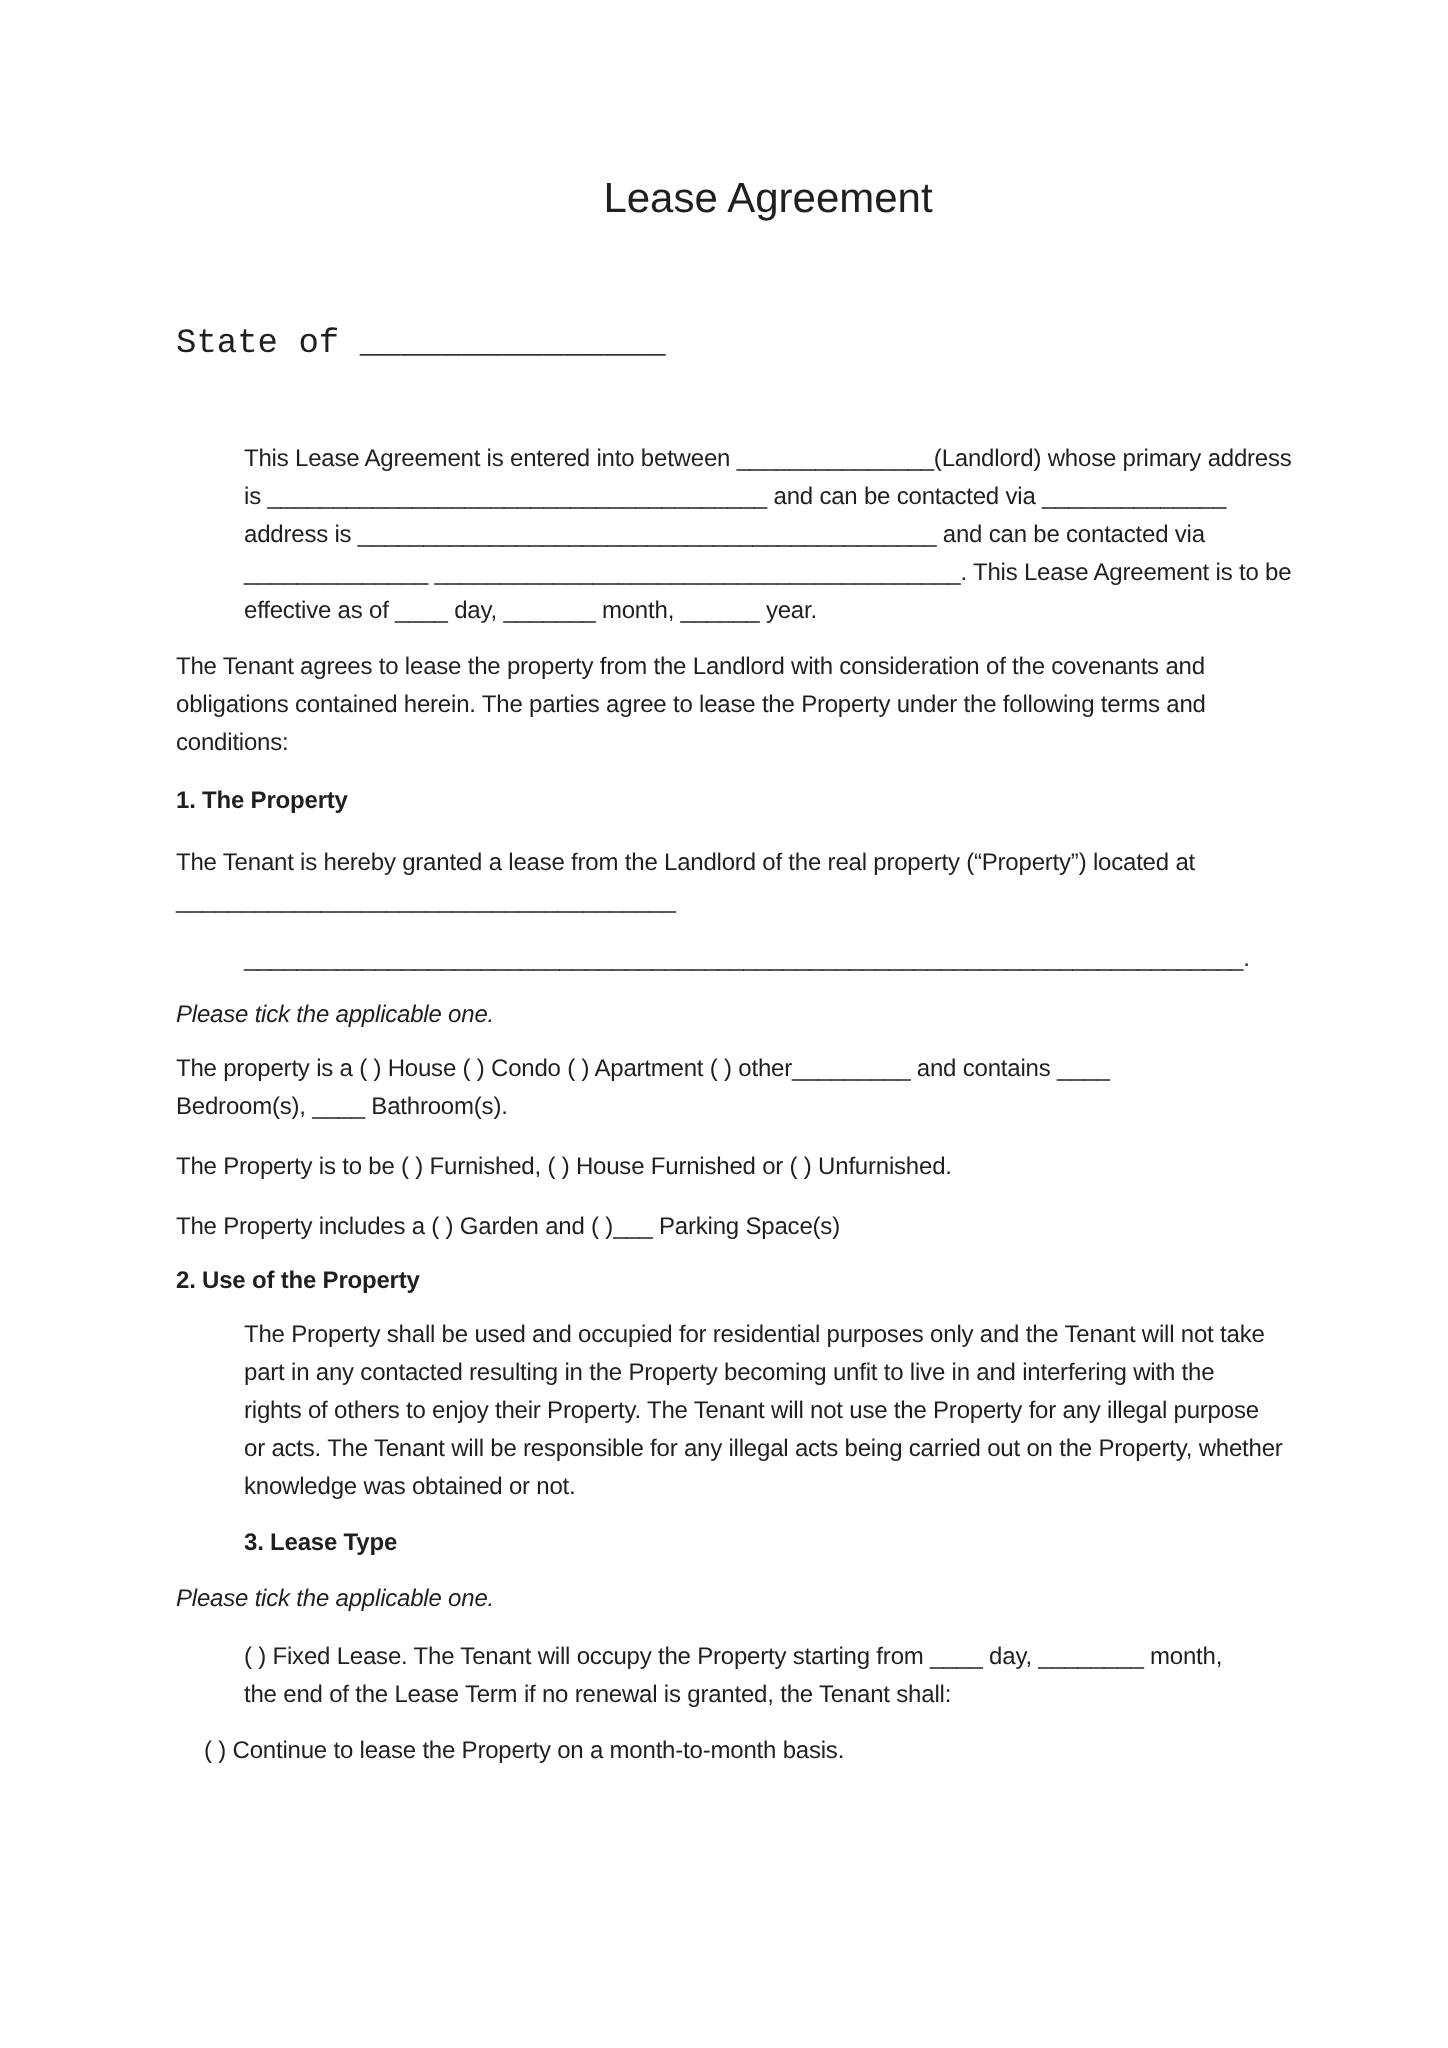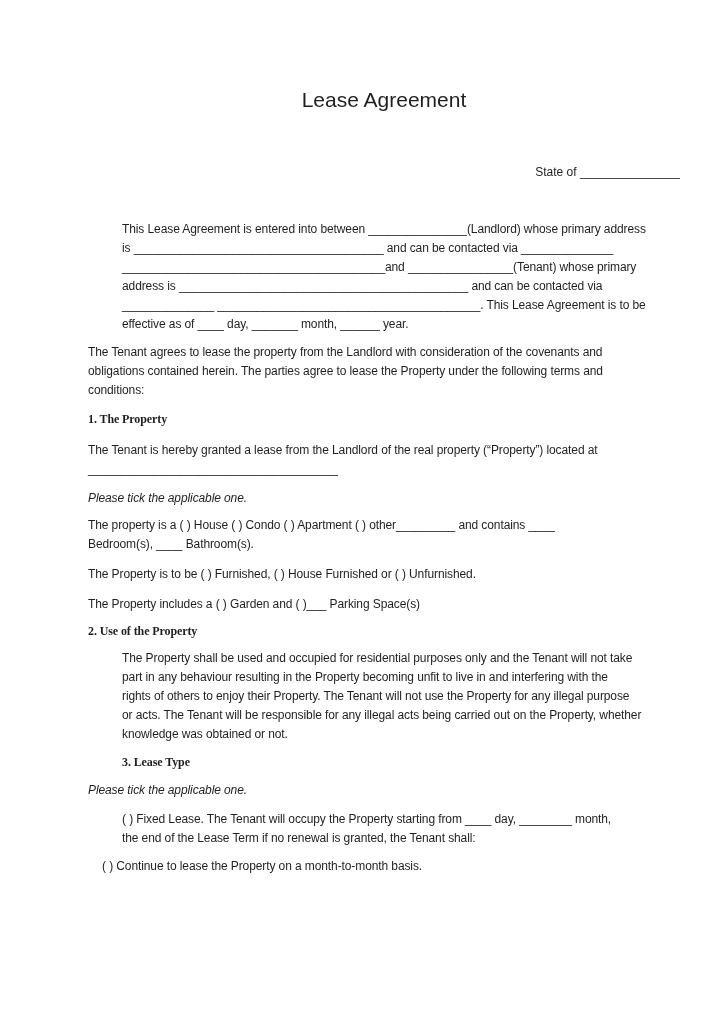--- a/index.html
+++ b/index.html
@@ -26,26 +26,27 @@
 
   .title-block {
     font-size: 21px;
     line-height: 28px;
     text-align: center;
     margin: 0 0 49px 0;
     letter-spacing: 0;
     white-space: nowrap;
   }
   .state-block {
-    font-size: 12px;
+    font-size: 17px;
     line-height: 19px;
-    text-align: right;
+    text-align: left;
     margin: 0 0 38px 0;
+    font-family: Liberation Mono, monospace;
   }
-  .heading { font-weight: bold; font-family: Liberation Serif, serif; }
+  .heading { font-weight: bold; }
   .italic  { font-style: italic; }
   .indent  { padding-left: 14px; }
 
   .mb8  { margin-bottom: 8px; }
   .mb9  { margin-bottom: 9px; margin-left: 34px; }
   .mb10 { margin-bottom: 10px; }
   .mb11 { margin-bottom: 11px; }
   .mb12 { margin-bottom: 12px; }
   .mb0  { margin-bottom: 0; }
 </style>
@@ -55,41 +56,43 @@
 <div class="page">
   <div class="content">
 
     <div class="title-block">Lease Agreement</div>
 
     <div class="state-block">State of _______________</div>
 
     <div class="para mb9">
       <div class="line">This Lease Agreement is entered into between _______________(Landlord) whose primary address</div>
       <div class="line">is ______________________________________ and can be contacted via ______________</div>
-      <div class="line">________________________________________and ________________(Tenant) whose primary</div>
       <div class="line">address is ____________________________________________ and can be contacted via</div>
       <div class="line">______________ ________________________________________. This Lease Agreement is to be</div>
       <div class="line">effective as of ____ day, _______ month, ______ year.</div>
     </div>
 
     <div class="para mb10">
       <div class="line">The Tenant agrees to lease the property from the Landlord with consideration of the covenants and</div>
       <div class="line">obligations contained herein. The parties agree to lease the Property under the following terms and</div>
       <div class="line">conditions:</div>
     </div>
 
     <div class="para mb12">
       <div class="line heading">1. The Property</div>
     </div>
 
     <div class="para mb10">
       <div class="line">The Tenant is hereby granted a lease from the Landlord of the real property (“Property”) located at</div>
       <div class="line">______________________________________</div>
     </div>
 
+    <div class="para mb9">
+      <div class="line">____________________________________________________________________________.</div>
+    </div>
 
     <div class="para mb8">
       <div class="line italic">Please tick the applicable one.</div>
     </div>
 
     <div class="para mb11">
       <div class="line">The property is a ( ) House ( ) Condo ( ) Apartment ( ) other_________ and contains ____</div>
       <div class="line">Bedroom(s), ____ Bathroom(s).</div>
     </div>
 
@@ -100,21 +103,21 @@
     <div class="para mb8">
       <div class="line">The Property includes a ( ) Garden and ( )___ Parking Space(s)</div>
     </div>
 
     <div class="para mb8">
       <div class="line heading">2. Use of the Property</div>
     </div>
 
     <div class="para mb9">
       <div class="line">The Property shall be used and occupied for residential purposes only and the Tenant will not take</div>
-      <div class="line">part in any behaviour resulting in the Property becoming unfit to live in and interfering with the</div>
+      <div class="line">part in any contacted resulting in the Property becoming unfit to live in and interfering with the</div>
       <div class="line">rights of others to enjoy their Property. The Tenant will not use the Property for any illegal purpose</div>
       <div class="line">or acts. The Tenant will be responsible for any illegal acts being carried out on the Property, whether</div>
       <div class="line">knowledge was obtained or not.</div>
     </div>
 
     <div class="para mb9">
       <div class="line heading">3. Lease Type</div>
     </div>
 
     <div class="para mb10">

